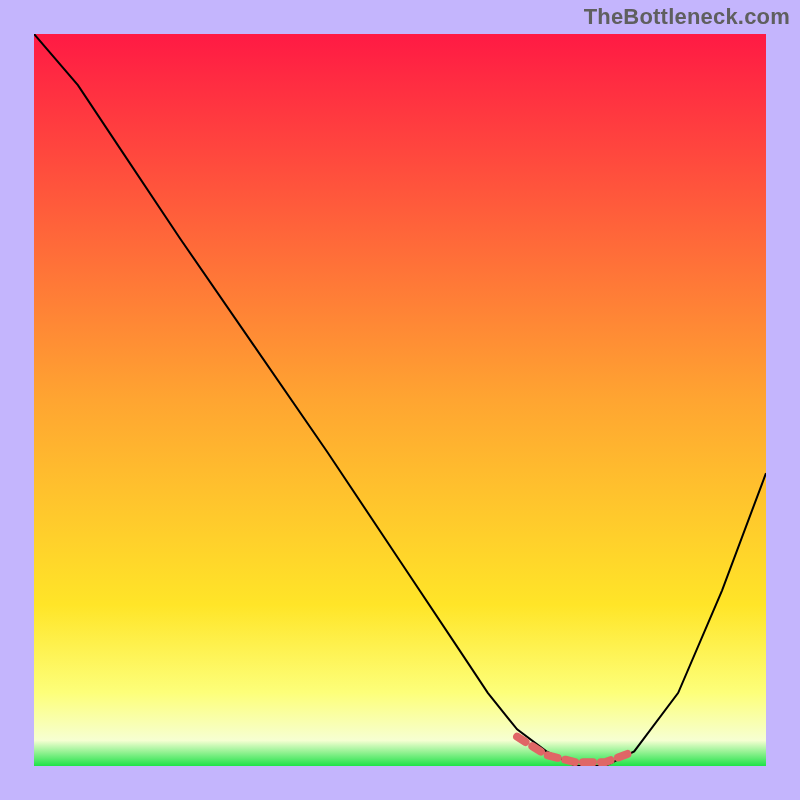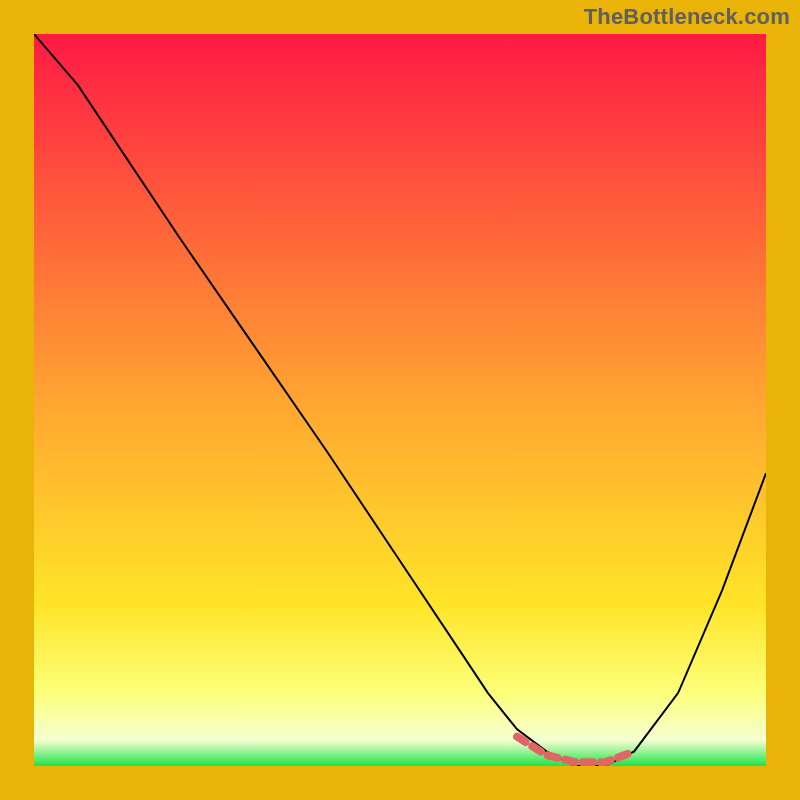--- a/index.html
+++ b/index.html
@@ -8,21 +8,21 @@
     width: 800px;
     height: 800px;
     background: #000;
     font-family: Arial, Helvetica, sans-serif;
     overflow: hidden;
   }
   .frame {
     position: relative;
     width: 800px;
     height: 800px;
-    background: #eab308;
+    background: #c4b5fd;
   }
   .attribution {
     position: absolute;
     top: 4px;
     right: 10px;
     color: #5f5f5f;
     font-size: 22px;
     font-weight: bold;
     letter-spacing: 0.2px;
     user-select: none;

